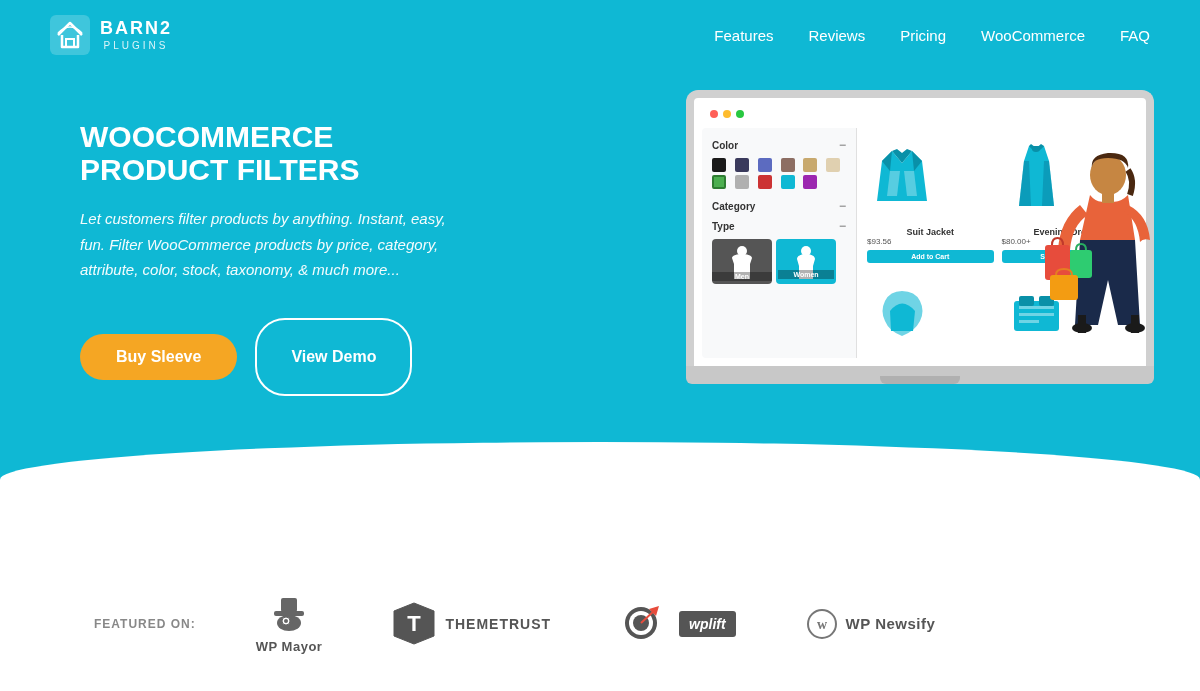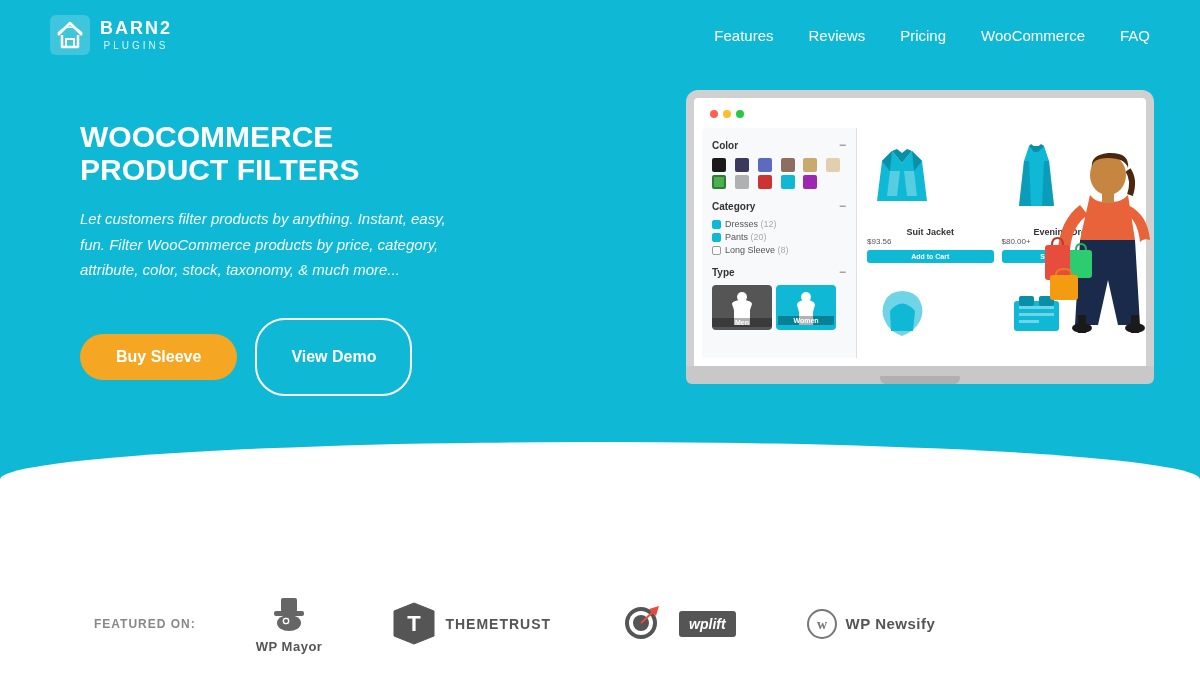--- a/index.html
+++ b/index.html
@@ -462,34 +462,20 @@
               <div class="color-swatch" style="background:#b0b0b0"></div>
               <div class="color-swatch" style="background:#cc3333"></div>
               <div class="color-swatch" style="background:#0fb8d4"></div>
               <div class="color-swatch" style="background:#9c27b0"></div>
             </div>
 
             <div class="filter-section-title">
               <span>Category</span>
               <span class="filter-minus">−</span>
             </div>
-            <div class="filter-categories">
-              <div class="filter-check-item">
-                <div class="fcheck"></div>
-                <span>Dresses <span style="color:#aaa">(12)</span></span>
-              </div>
-              <div class="filter-check-item">
-                <div class="fcheck"></div>
-                <span>Pants <span style="color:#aaa">(20)</span></span>
-              </div>
-              <div class="filter-check-item">
-                <div class="fcheck fcheck-empty"></div>
-                <span>Long Sleeve <span style="color:#aaa">(8)</span></span>
-              </div>
-            </div>
 
             <div class="filter-section-title">
               <span>Type</span>
               <span class="filter-minus">−</span>
             </div>
             <div class="filter-type-images">
               <div class="type-thumb" style="background:#555;">
                 <svg width="30" height="35" viewBox="0 0 30 35" fill="white">
                   <circle cx="15" cy="7" r="5" fill="white"></circle>
                   <path d="M7 35 L7 20 L5 14 C5 12 9 10 15 10 C21 10 25 12 25 14 L23 20 L23 35" fill="white"></path>

